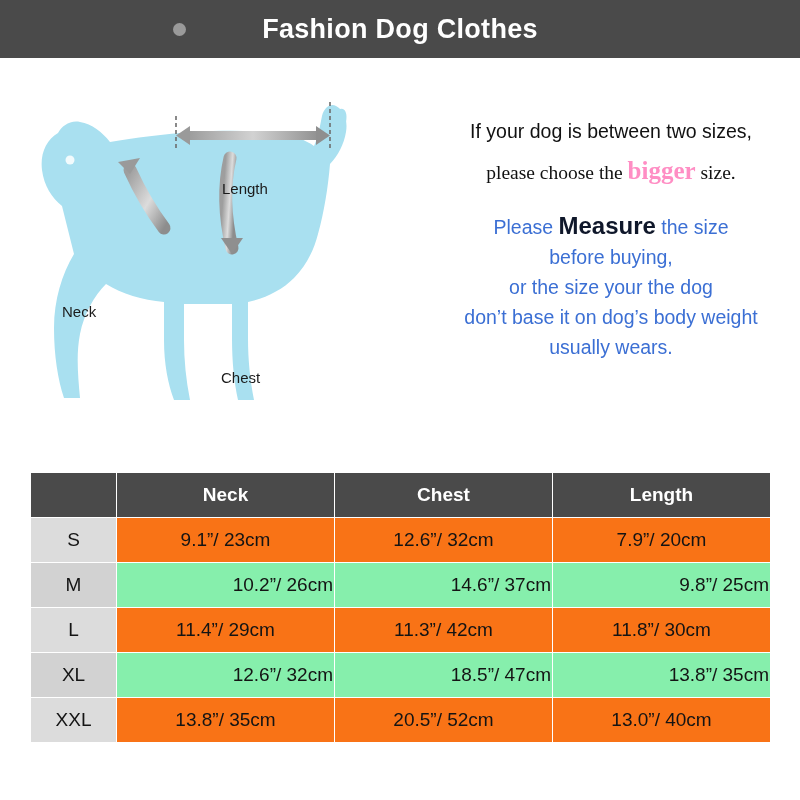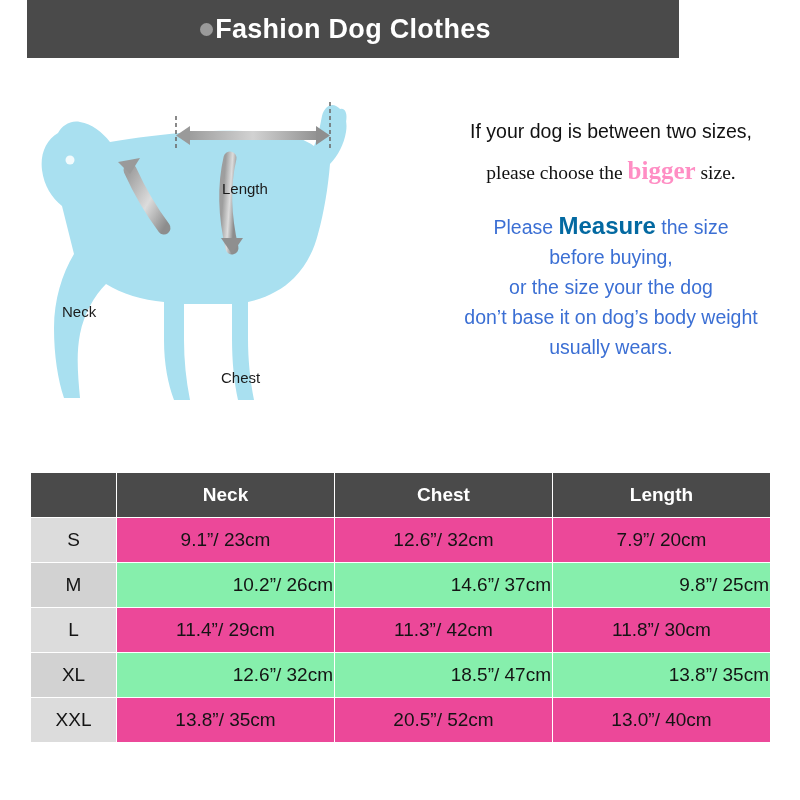--- a/index.html
+++ b/index.html
@@ -17,27 +17,26 @@
     position: relative;
     width: 800px;
     height: 800px;
   }
 
   
   .header {
     position: absolute;
     left: 0;
     top: 0;
-    width: 652px;
+    width: 800px;
     height: 58px;
     background: #4a4a4a;
     display: flex;
     align-items: center;
     justify-content: center;
-    margin-left: 27px;
   }
   .header-title {
     color: #ffffff;
     font-size: 27px;
     font-weight: bold;
     letter-spacing: 0.3px;
   }
   .header-dot {
     position: absolute;
     left: 173px;
@@ -96,21 +95,21 @@
     color: #ff8ec4;
     font-size: 25px;
     font-weight: bold;
   }
   .para {
     color: #3b6fd4;
     font-size: 19.5px;
     line-height: 30px;
   }
   .measure {
-    color: #0369a1;
+    color: #0f172a;
     font-size: 24px;
     font-weight: bold;
   }
 
   
   .table {
     position: absolute;
     left: 30px;
     top: 472px;
     width: 740px;
@@ -136,21 +135,21 @@
     height: 42px;
     font-size: 19px;
     color: #141414;
   }
   .table tbody td.sz {
     background: #d9d9d9;
     font-size: 19px;
     color: #141414;
     width: 86px;
   }
-  .table tbody tr.odd td.val { background: #ec4899; }
+  .table tbody tr.odd td.val { background: #f97316; }
   .table tbody tr.even td.val { background: #86efac; text-align: right; }
   .table tbody tr.odd td.sz { background: #dcdcdc; }
   .table tbody tr.even td.sz { background: #d2d2d2; }
 
   .footer-strip {
     position: absolute;
     left: 0;
     top: 765px;
     width: 800px;
     height: 35px;

